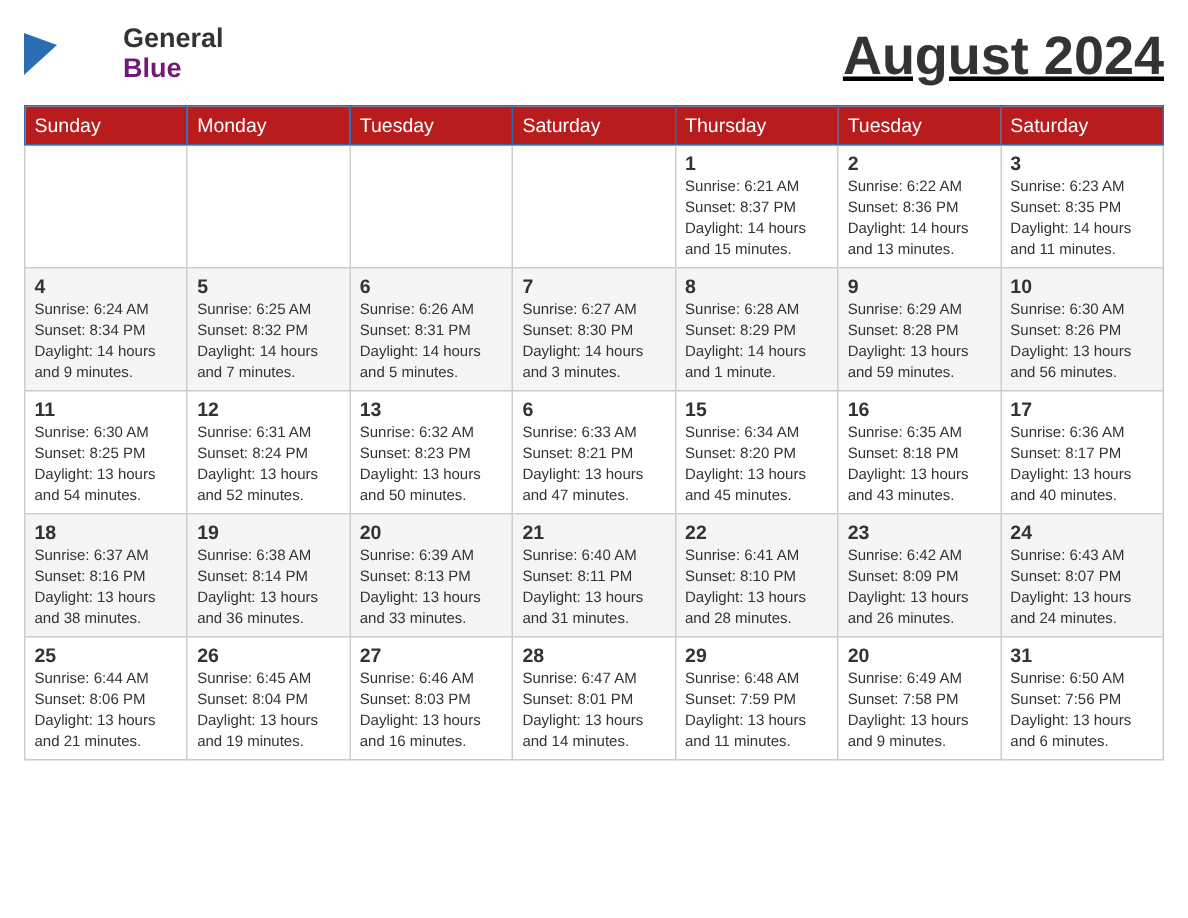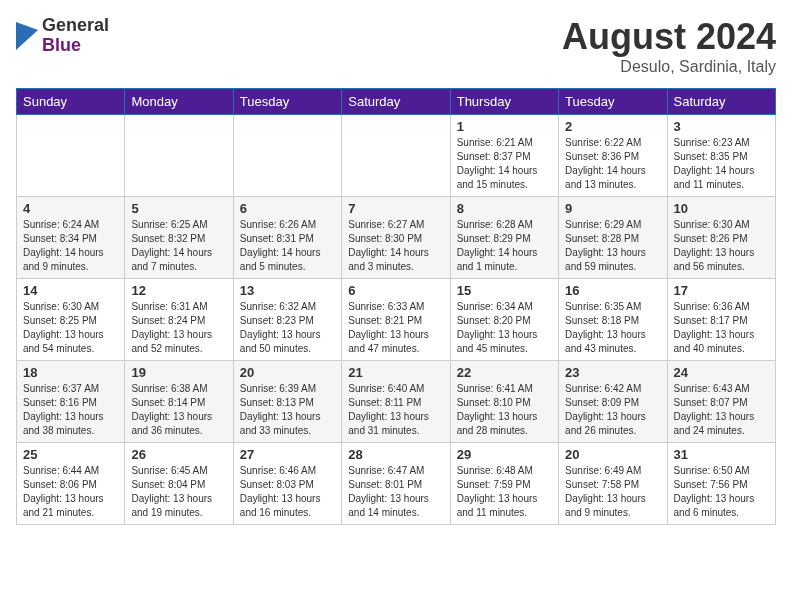--- a/index.html
+++ b/index.html
@@ -19,47 +19,48 @@
     .logo {
       display: flex;
       align-items: center;
     }
     .logo-text {
       display: flex;
       flex-direction: column;
       font-size: 18px;
       font-weight: bold;
       line-height: 1.1;
+      margin-left: 40px;
     }
     .logo-general { color: #333; }
     .logo-blue { color: #701a75; }
     .logo-icon {
       width: 22px;
       height: 28px;
       margin-right: 4px;
     }
     .title-block {
-      text-align: right;
+      text-decoration: underline;
     }
     .month-year {
       font-size: 36px;
       font-weight: bold;
       color: #333;
     }
     .location {
       font-size: 16px;
       color: #555;
     }
     table {
       width: 100%;
       border-collapse: collapse;
       font-size: 11px;
     }
     thead tr th {
-      background-color: #4c1d95;
+      background-color: #b91c1c;
       color: #fff;
       padding: 5px 6px;
       text-align: left;
       font-size: 13px;
       font-weight: normal;
       border: 1px solid #2a6db5;
     }
     tbody tr td {
       border: 1px solid #ccc;
       padding: 4px 6px;
@@ -95,21 +96,20 @@
     <svg class="logo-icon" viewBox="0 0 22 28" xmlns="http://www.w3.org/2000/svg">
       <polygon points="0,0 22,8 0,28" fill="#2a6db5"></polygon>
     </svg>
     <div class="logo-text">
       <span class="logo-general">General</span>
       <span class="logo-blue">Blue</span>
     </div>
   </div>
   <div class="title-block">
     <div class="month-year">August 2024</div>
-    <div class="location">Desulo, Sardinia, Italy</div>
   </div>
 </div>
 
 <table>
   <thead>
     <tr>
     <th>Sunday</th>
         <th>Monday</th>
         <th>Tuesday</th>
         <th>Saturday</th>
@@ -162,21 +162,21 @@
           <span class="day-num">9</span>
           <div class="day-info">Sunrise: 6:29 AM<br>Sunset: 8:28 PM<br>Daylight: 13 hours and 59 minutes.</div>
         </td>
         <td>
           <span class="day-num">10</span>
           <div class="day-info">Sunrise: 6:30 AM<br>Sunset: 8:26 PM<br>Daylight: 13 hours and 56 minutes.</div>
         </td>
       </tr>
       <tr>
         <td>
-          <span class="day-num">14</span>
+          <span class="day-num">11</span>
           <div class="day-info">Sunrise: 6:30 AM<br>Sunset: 8:25 PM<br>Daylight: 13 hours and 54 minutes.</div>
         </td>
         <td>
           <span class="day-num">12</span>
           <div class="day-info">Sunrise: 6:31 AM<br>Sunset: 8:24 PM<br>Daylight: 13 hours and 52 minutes.</div>
         </td>
         <td>
           <span class="day-num">13</span>
           <div class="day-info">Sunrise: 6:32 AM<br>Sunset: 8:23 PM<br>Daylight: 13 hours and 50 minutes.</div>
         </td>

